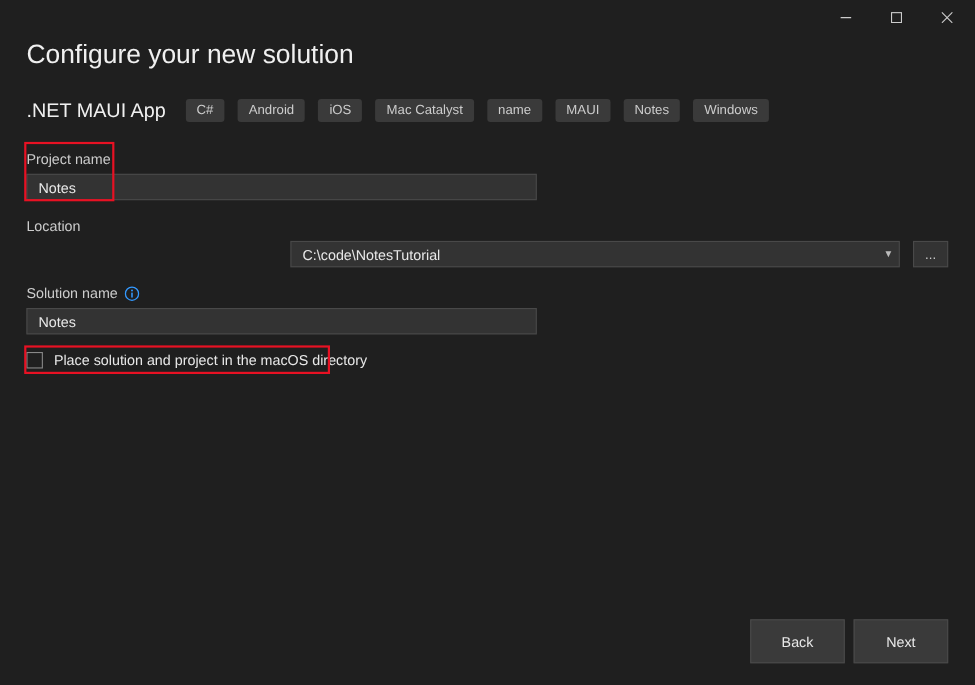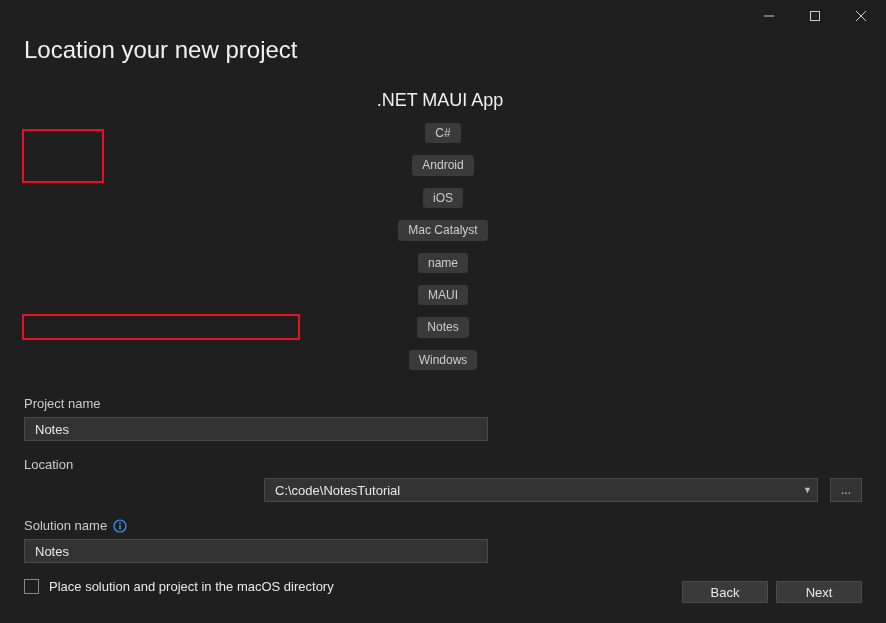--- a/index.html
+++ b/index.html
@@ -46,21 +46,20 @@
       color: #f0f0f0;
       margin-bottom: 26px;
     }
 
     .subheader-row {
       display: flex;
       align-items: center;
       gap: 12px;
       margin-bottom: 26px;
       flex-wrap: wrap;
-      flex-direction: column;
     }
 
     .template-name {
       font-size: 18px;
       font-weight: 400;
       color: #f0f0f0;
       margin-right: 6px;
     }
 
     .tag {
@@ -173,21 +172,21 @@
     .footer {
       position: absolute;
       bottom: 20px;
       right: 24px;
       display: flex;
       gap: 8px;
     }
 
     .action-btn {
       width: 86px;
-      height: 22px;
+      height: 40px;
       background: #3a3a3a;
       border: 1px solid #4a4a4a;
       color: #e8e8e8;
       font-size: 13px;
       cursor: pointer;
     }
 
     
     #hl1 { left: 22px; top: 129px; width: 82px; height: 54px; }
     #hl2 { left: 22px; top: 314px; width: 278px; height: 26px; }
@@ -209,21 +208,21 @@
   <div class="titlebar-btn close">
     <svg width="10" height="10" viewBox="0 0 10 10">
         <line x1="0" y1="0" x2="10" y2="10" stroke="currentColor" stroke-width="1"></line>
         <line x1="10" y1="0" x2="0" y2="10" stroke="currentColor" stroke-width="1"></line>
       </svg>
   </div>
 </div>
 
 <div class="content">
 
-  <h1 class="page-title">Location your new project</h1>
+  <h1 class="page-title">Configure your new solution</h1>
 
   <div class="subheader-row">
     <span class="template-name">.NET MAUI App</span>
     <span class="tag">C#</span>
     <span class="tag">Android</span>
     <span class="tag">iOS</span>
     <span class="tag">Mac Catalyst</span>
     <span class="tag">name</span>
     <span class="tag">MAUI</span>
     <span class="tag">Notes</span>

